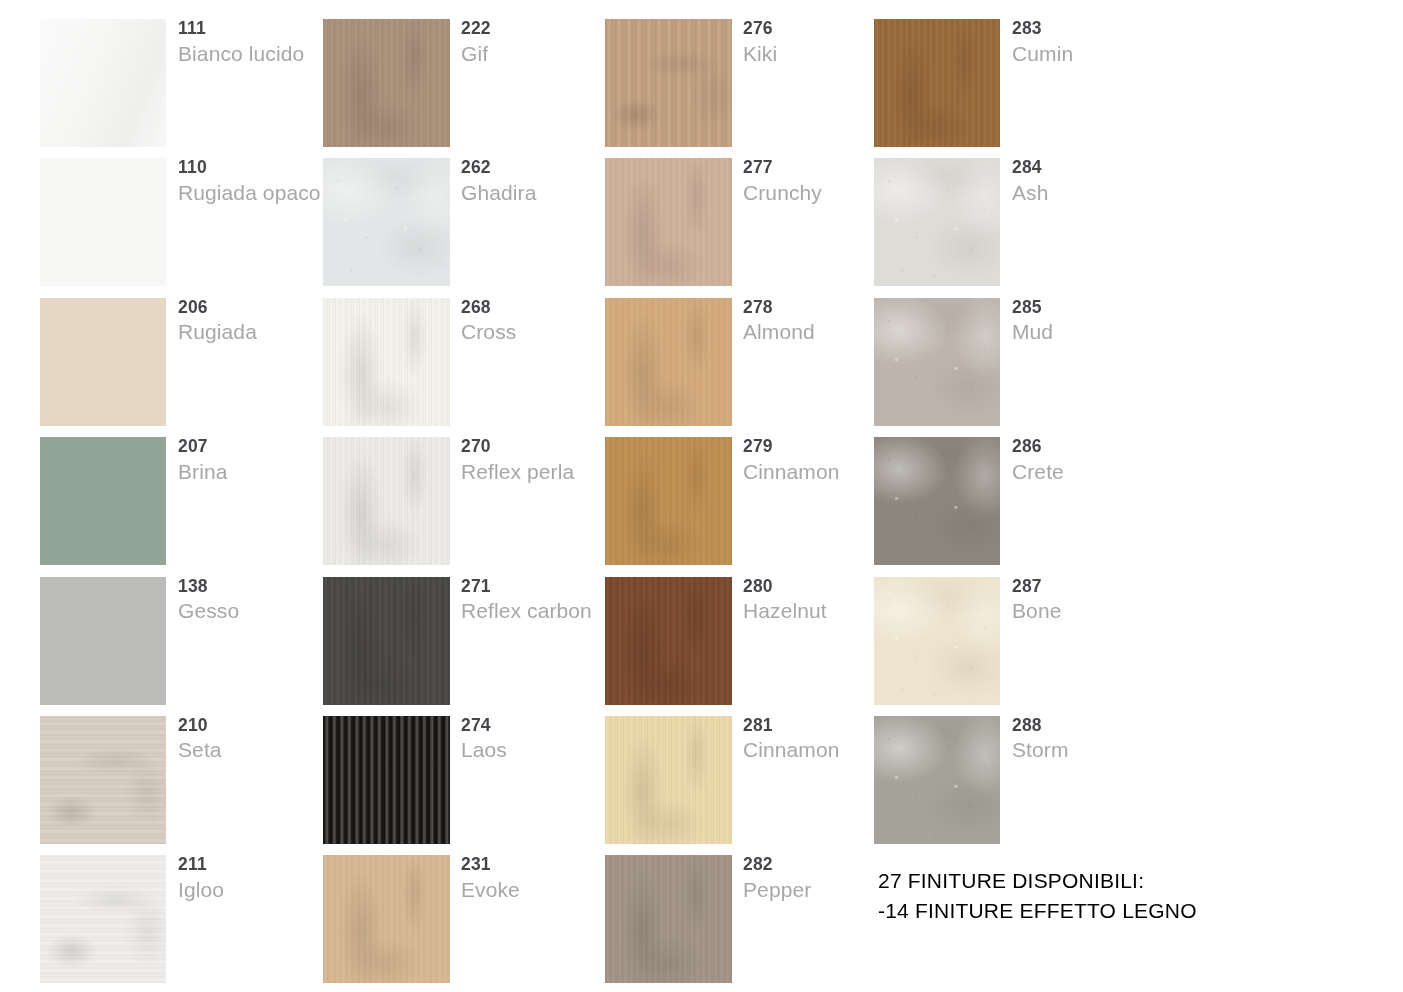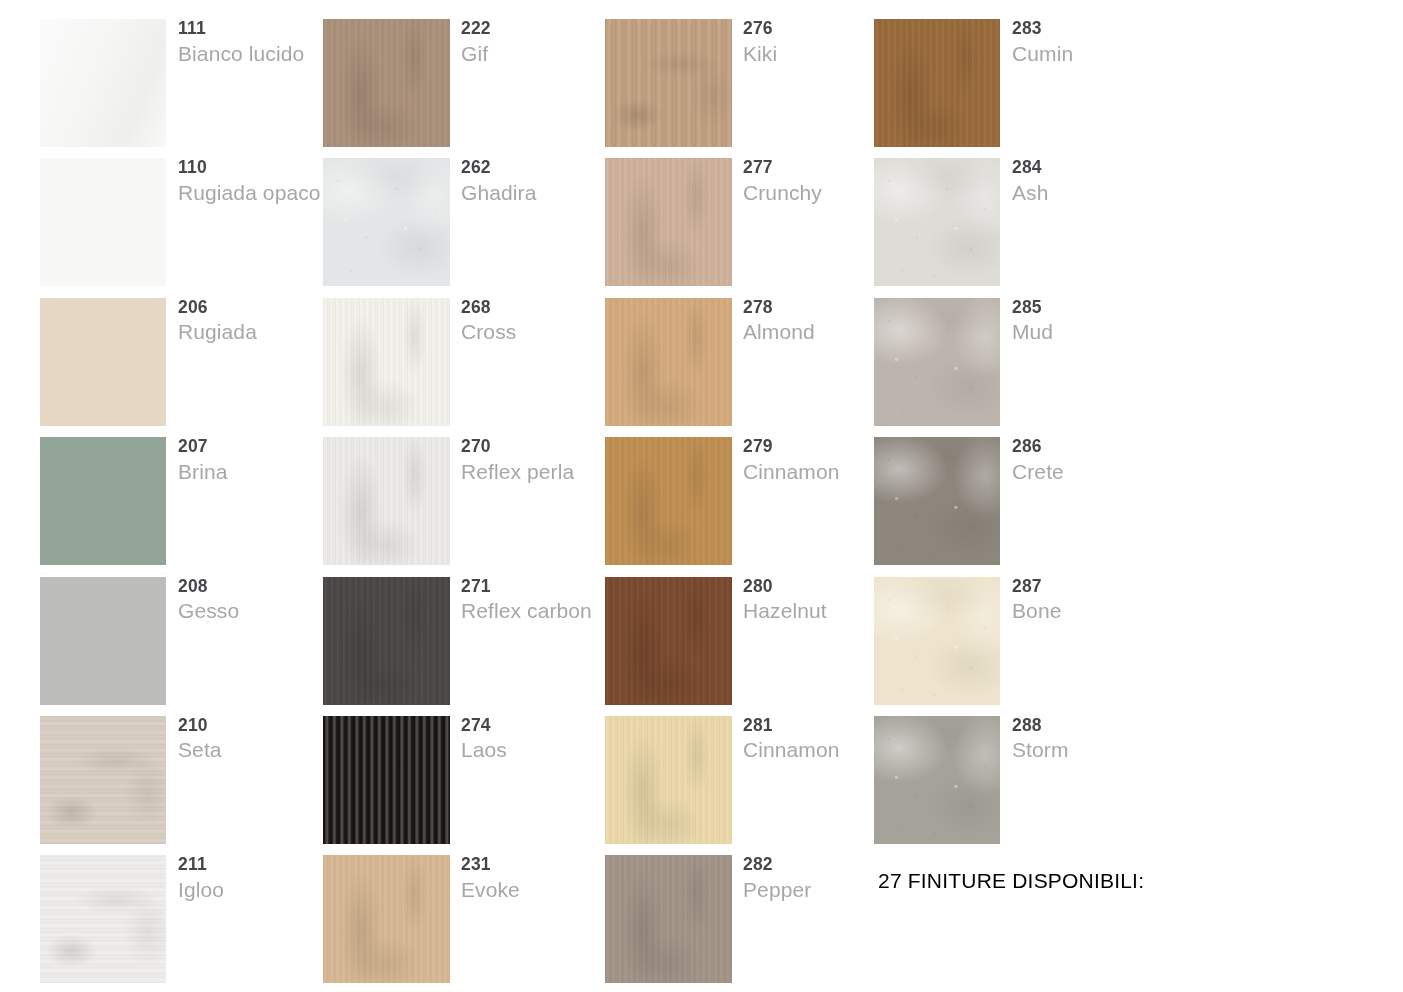--- a/index.html
+++ b/index.html
@@ -142,21 +142,21 @@
       <div class="cell">
         <div class="sw" style="background: rgb(147, 164, 152);"></div>
         <div class="lab">
           <span class="code">207</span>
           <span class="nm">Brina</span>
         </div>
       </div>
       <div class="cell">
         <div class="sw" style="background: rgb(188, 189, 186);"></div>
         <div class="lab">
-          <span class="code">208</span>
+          <span class="code">138</span>
           <span class="nm">Gesso</span>
         </div>
       </div>
       <div class="cell">
         <div class="sw" style="background: rgb(217, 206, 194);">
           <div class="tx hgrain"></div>
           <div class="tx knots2"></div>
         </div>
         <div class="lab">
           <span class="code">210</span>
@@ -376,13 +376,14 @@
         <div class="lab">
           <span class="code">288</span>
           <span class="nm">Storm</span>
         </div>
       </div>
     </div>
 </div>
 
 <div class="note">
   <div>27 FINITURE DISPONIBILI:</div>
+  <div>-14 FINITURE EFFETTO LEGNO</div>
 </div>
 
 </body></html>

